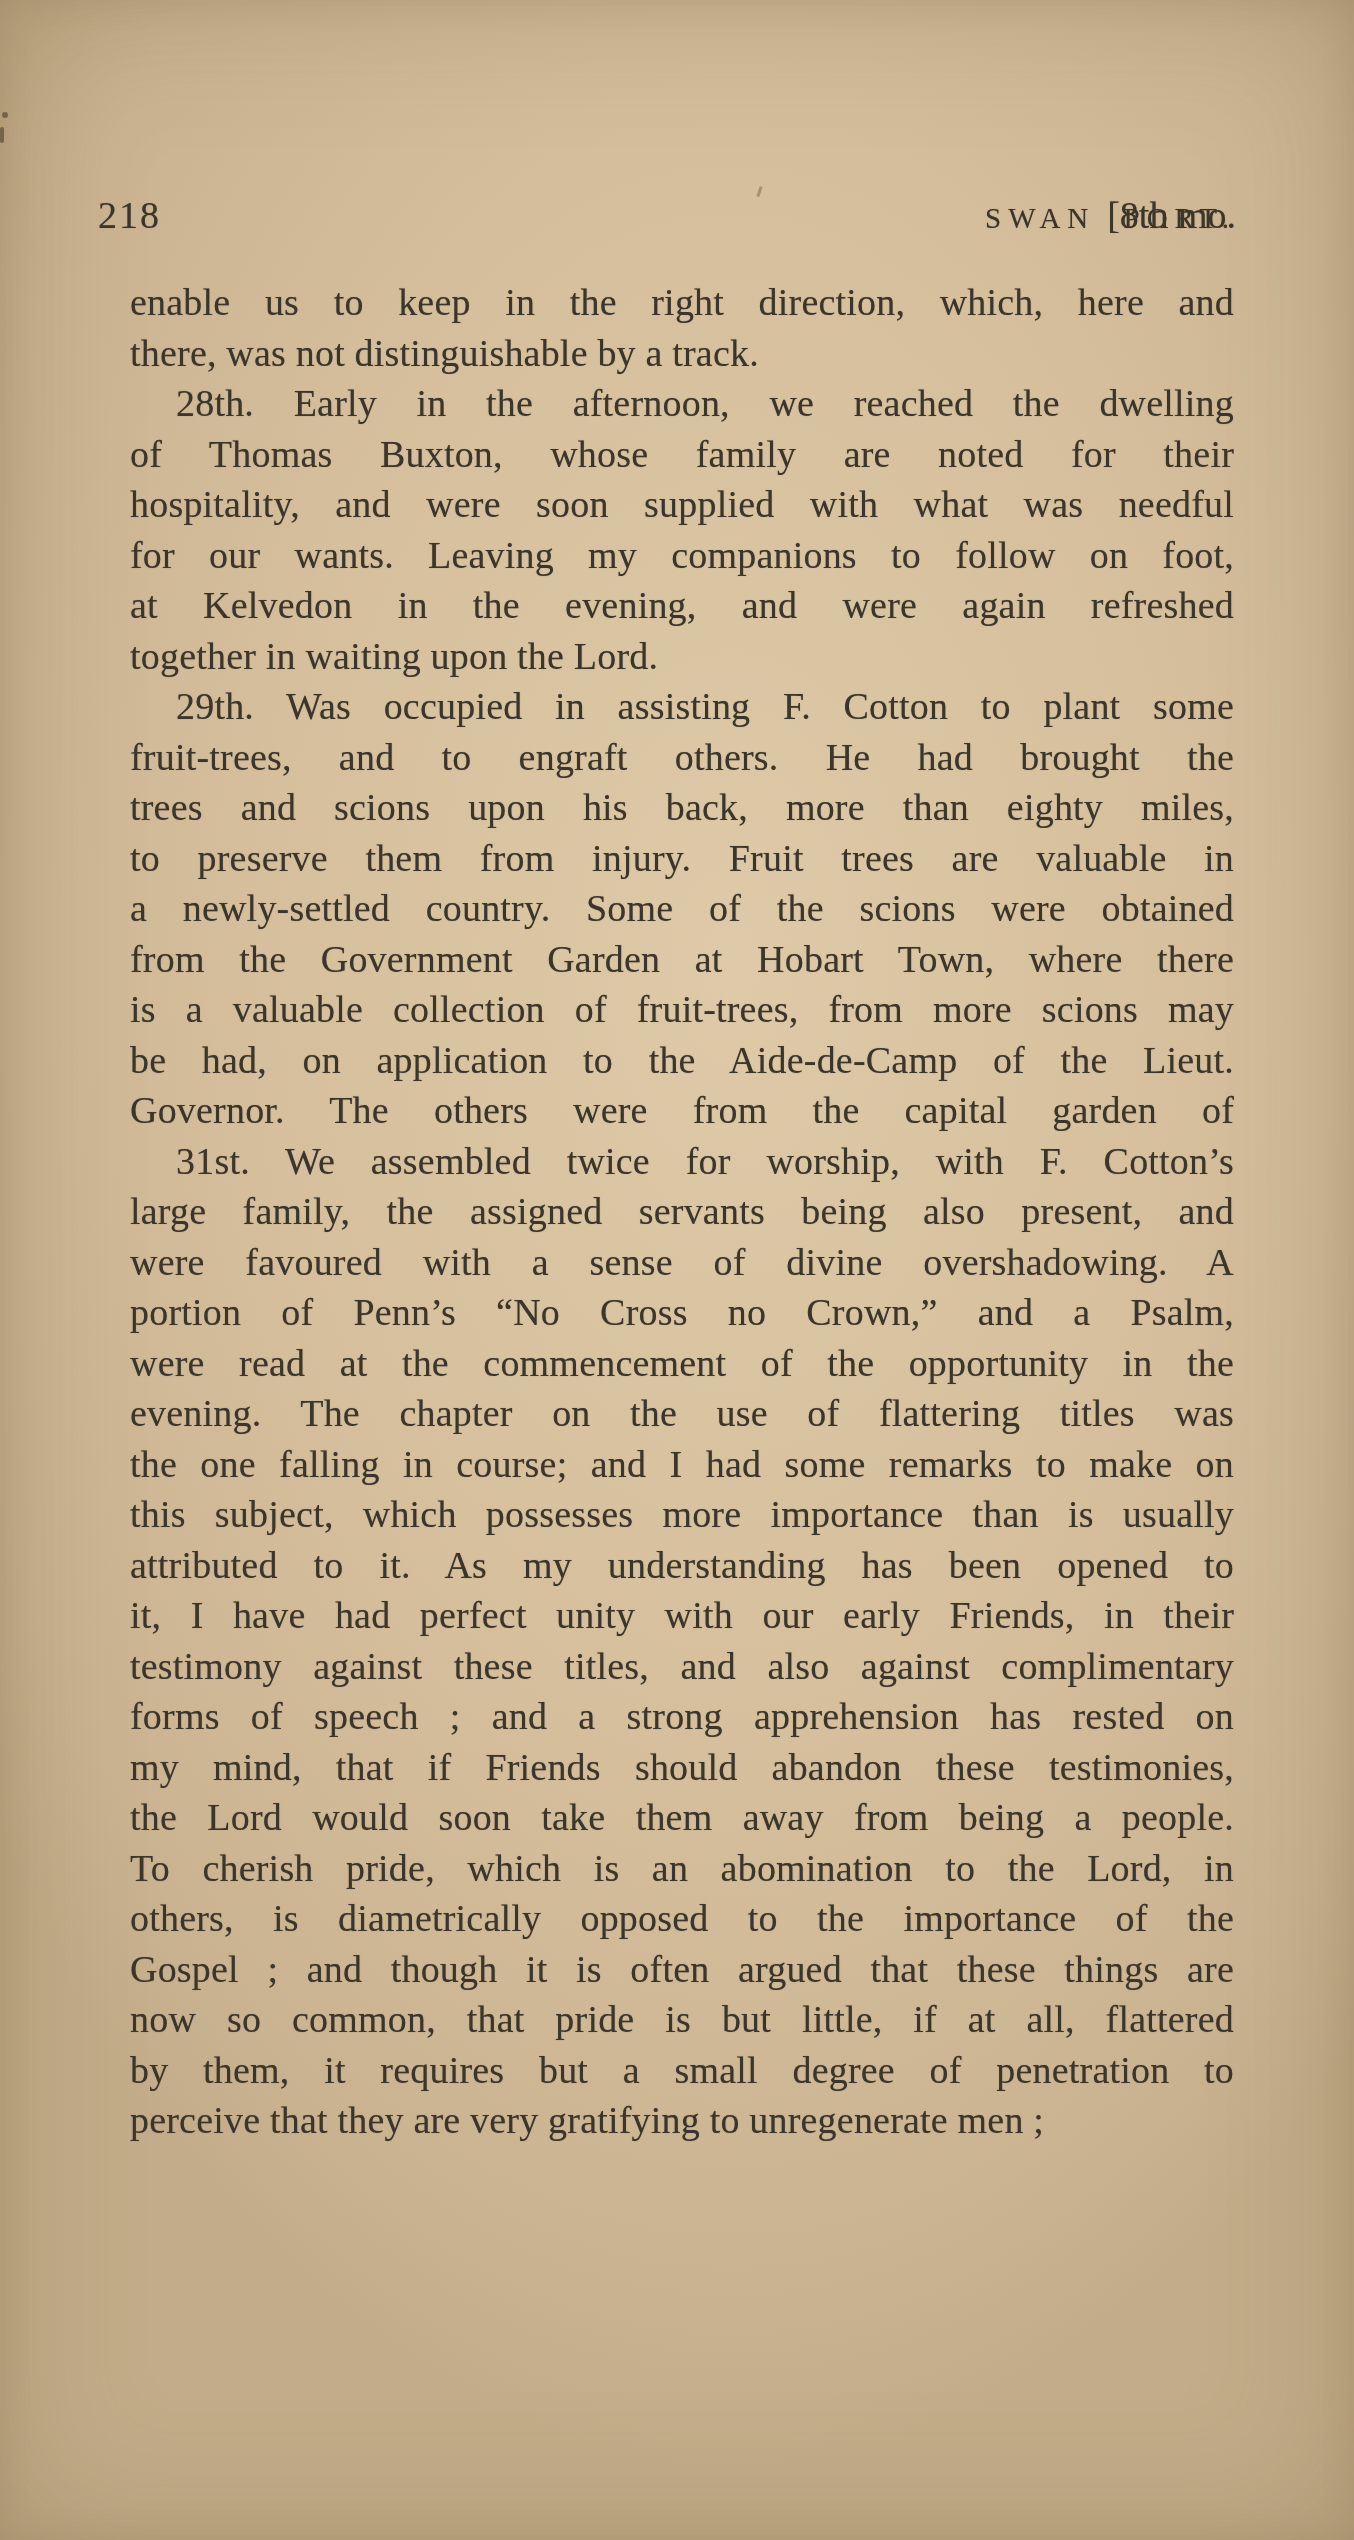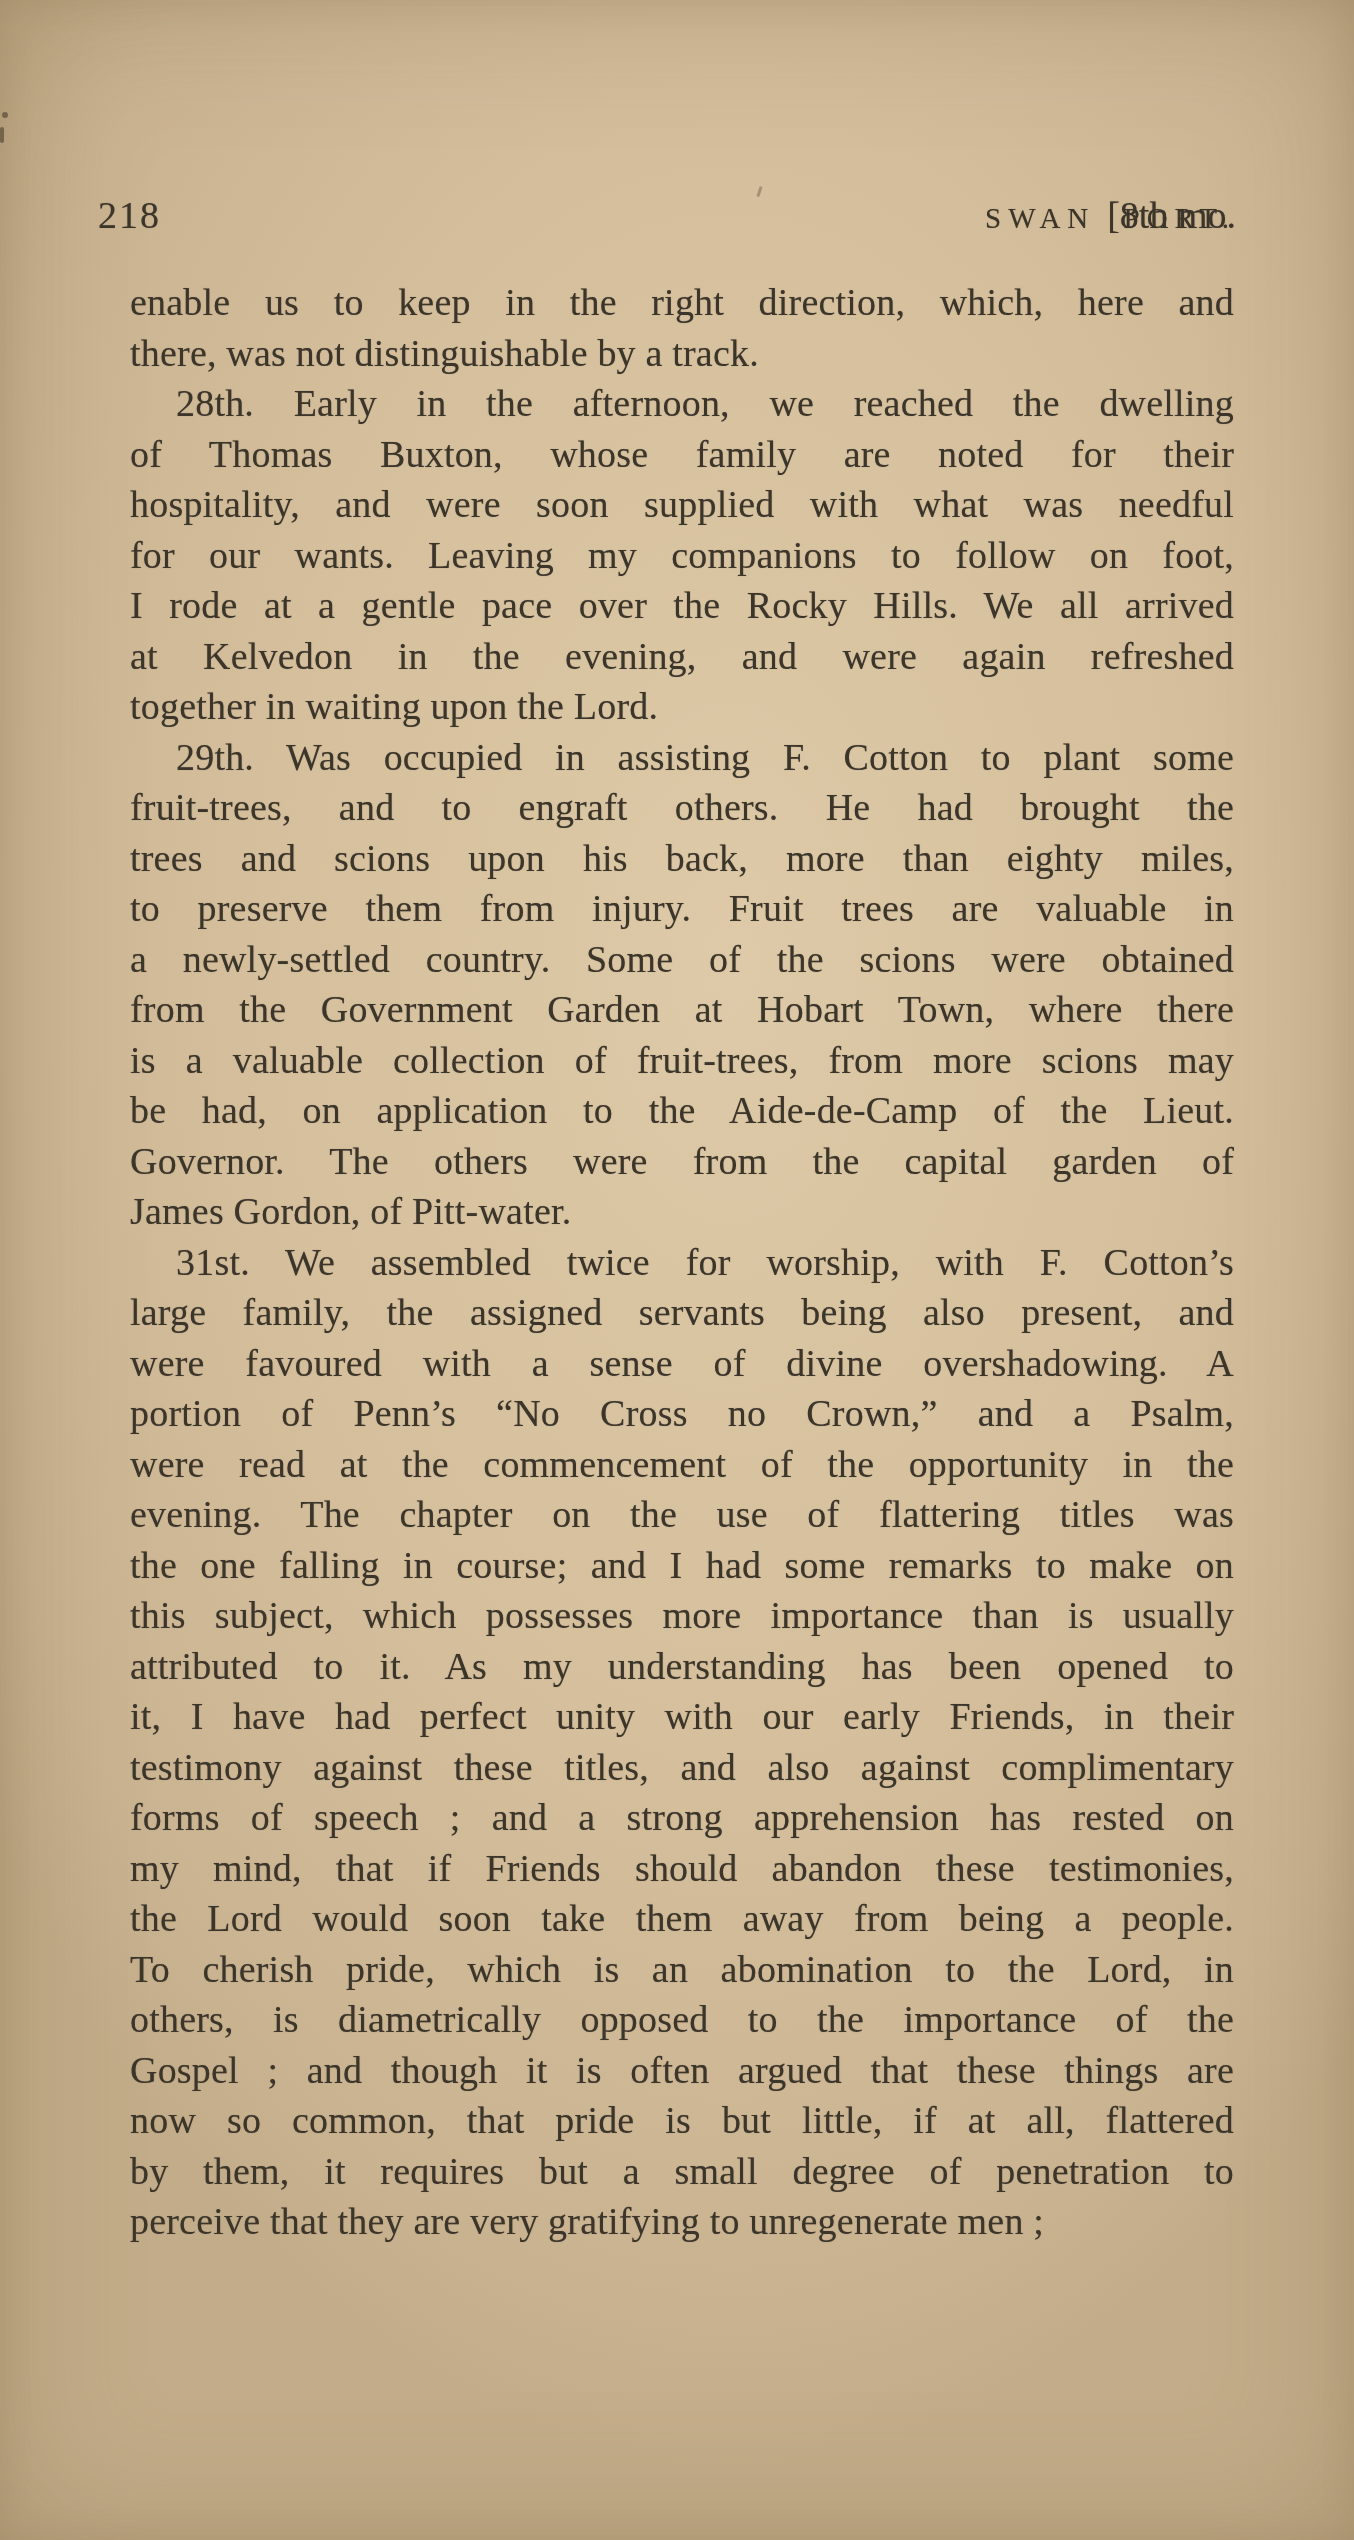--- a/index.html
+++ b/index.html
@@ -101,35 +101,33 @@
   <div class="page-text">
       <div class="para">
         <div class="line">enable us to keep in the right direction, which, here and</div>
         <div class="line last">there, was not distinguishable by a track.</div>
       </div>
       <div class="para">
         <div class="line indent">28th.  Early in the afternoon, we reached the dwelling</div>
         <div class="line">of Thomas Buxton, whose family are noted for their</div>
         <div class="line">hospitality, and were soon supplied with what was needful</div>
         <div class="line">for our wants.  Leaving my companions to follow on foot,</div>
-        <div class="line">I rode at a gentle pace over the Rocky Hills.  We all arrived</div>
         <div class="line">at Kelvedon in the evening, and were again refreshed</div>
         <div class="line last">together in waiting upon the Lord.</div>
       </div>
       <div class="para">
         <div class="line indent">29th.  Was occupied in assisting F. Cotton to plant some</div>
         <div class="line">fruit-trees, and to engraft others.  He had brought the</div>
         <div class="line">trees and scions upon his back, more than eighty miles,</div>
         <div class="line">to preserve them from injury.  Fruit trees are valuable in</div>
         <div class="line">a newly-settled country.  Some of the scions were obtained</div>
         <div class="line">from the Government Garden at Hobart Town, where there</div>
         <div class="line">is a valuable collection of fruit-trees, from more scions may</div>
         <div class="line">be had, on application to the Aide-de-Camp of the Lieut.</div>
         <div class="line">Governor.  The others were from the capital garden of</div>
-        <div class="line last">James Gordon, of Pitt-water.</div>
       </div>
       <div class="para">
         <div class="line indent">31st.  We assembled twice for worship, with F. Cotton’s</div>
         <div class="line">large family, the assigned servants being also present, and</div>
         <div class="line">were favoured with a sense of divine overshadowing.  A</div>
         <div class="line">portion of Penn’s “No Cross no Crown,” and a Psalm,</div>
         <div class="line">were read at the commencement of the opportunity in the</div>
         <div class="line">evening.  The chapter on the use of flattering titles was</div>
         <div class="line">the one falling in course; and I had some remarks to make on</div>
         <div class="line">this subject, which possesses more importance than is usually</div>

